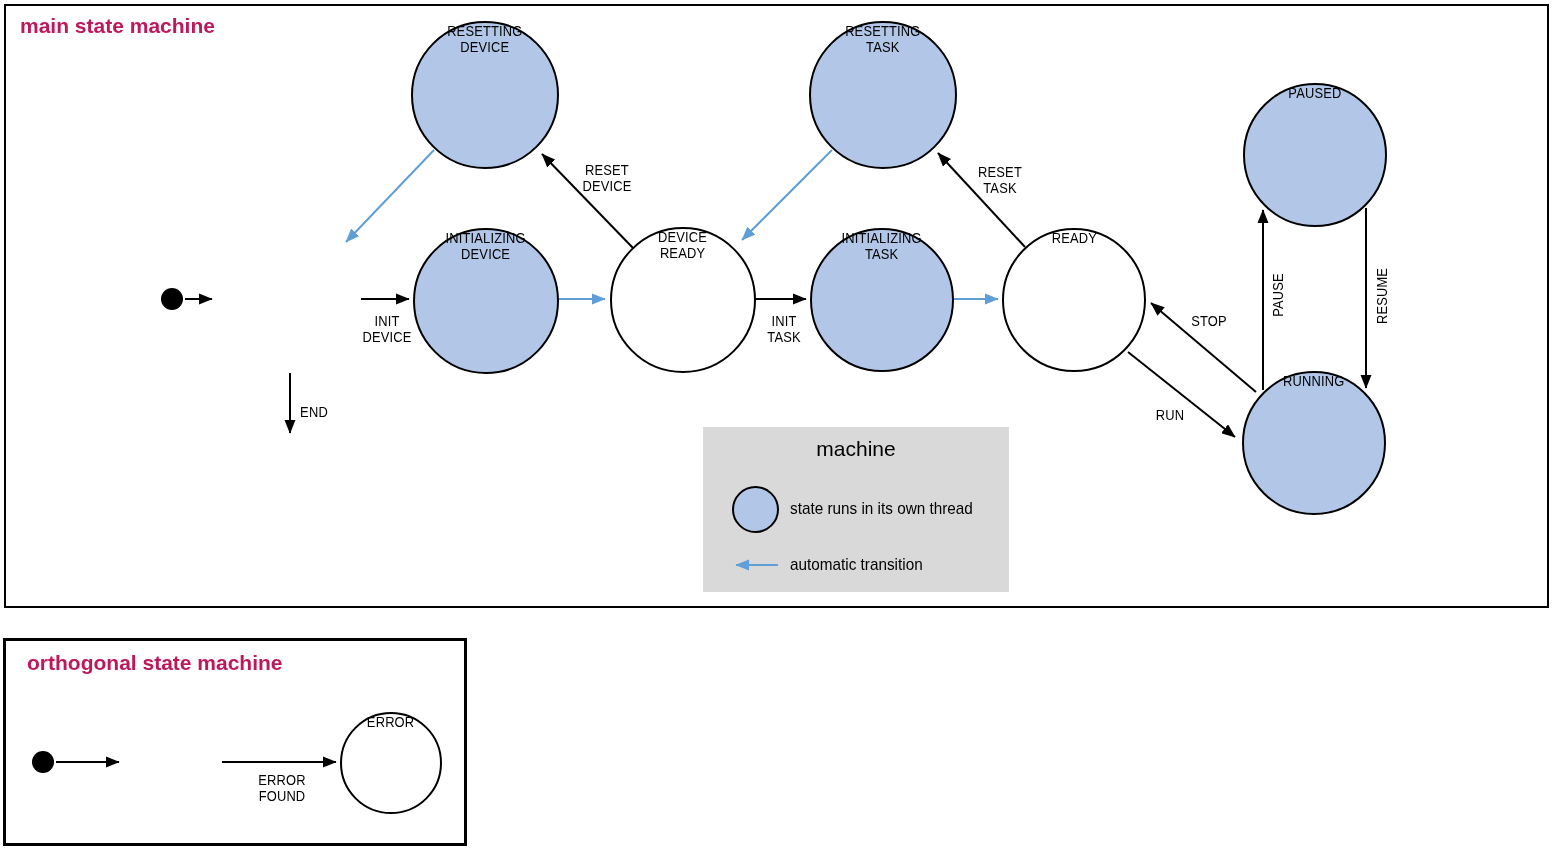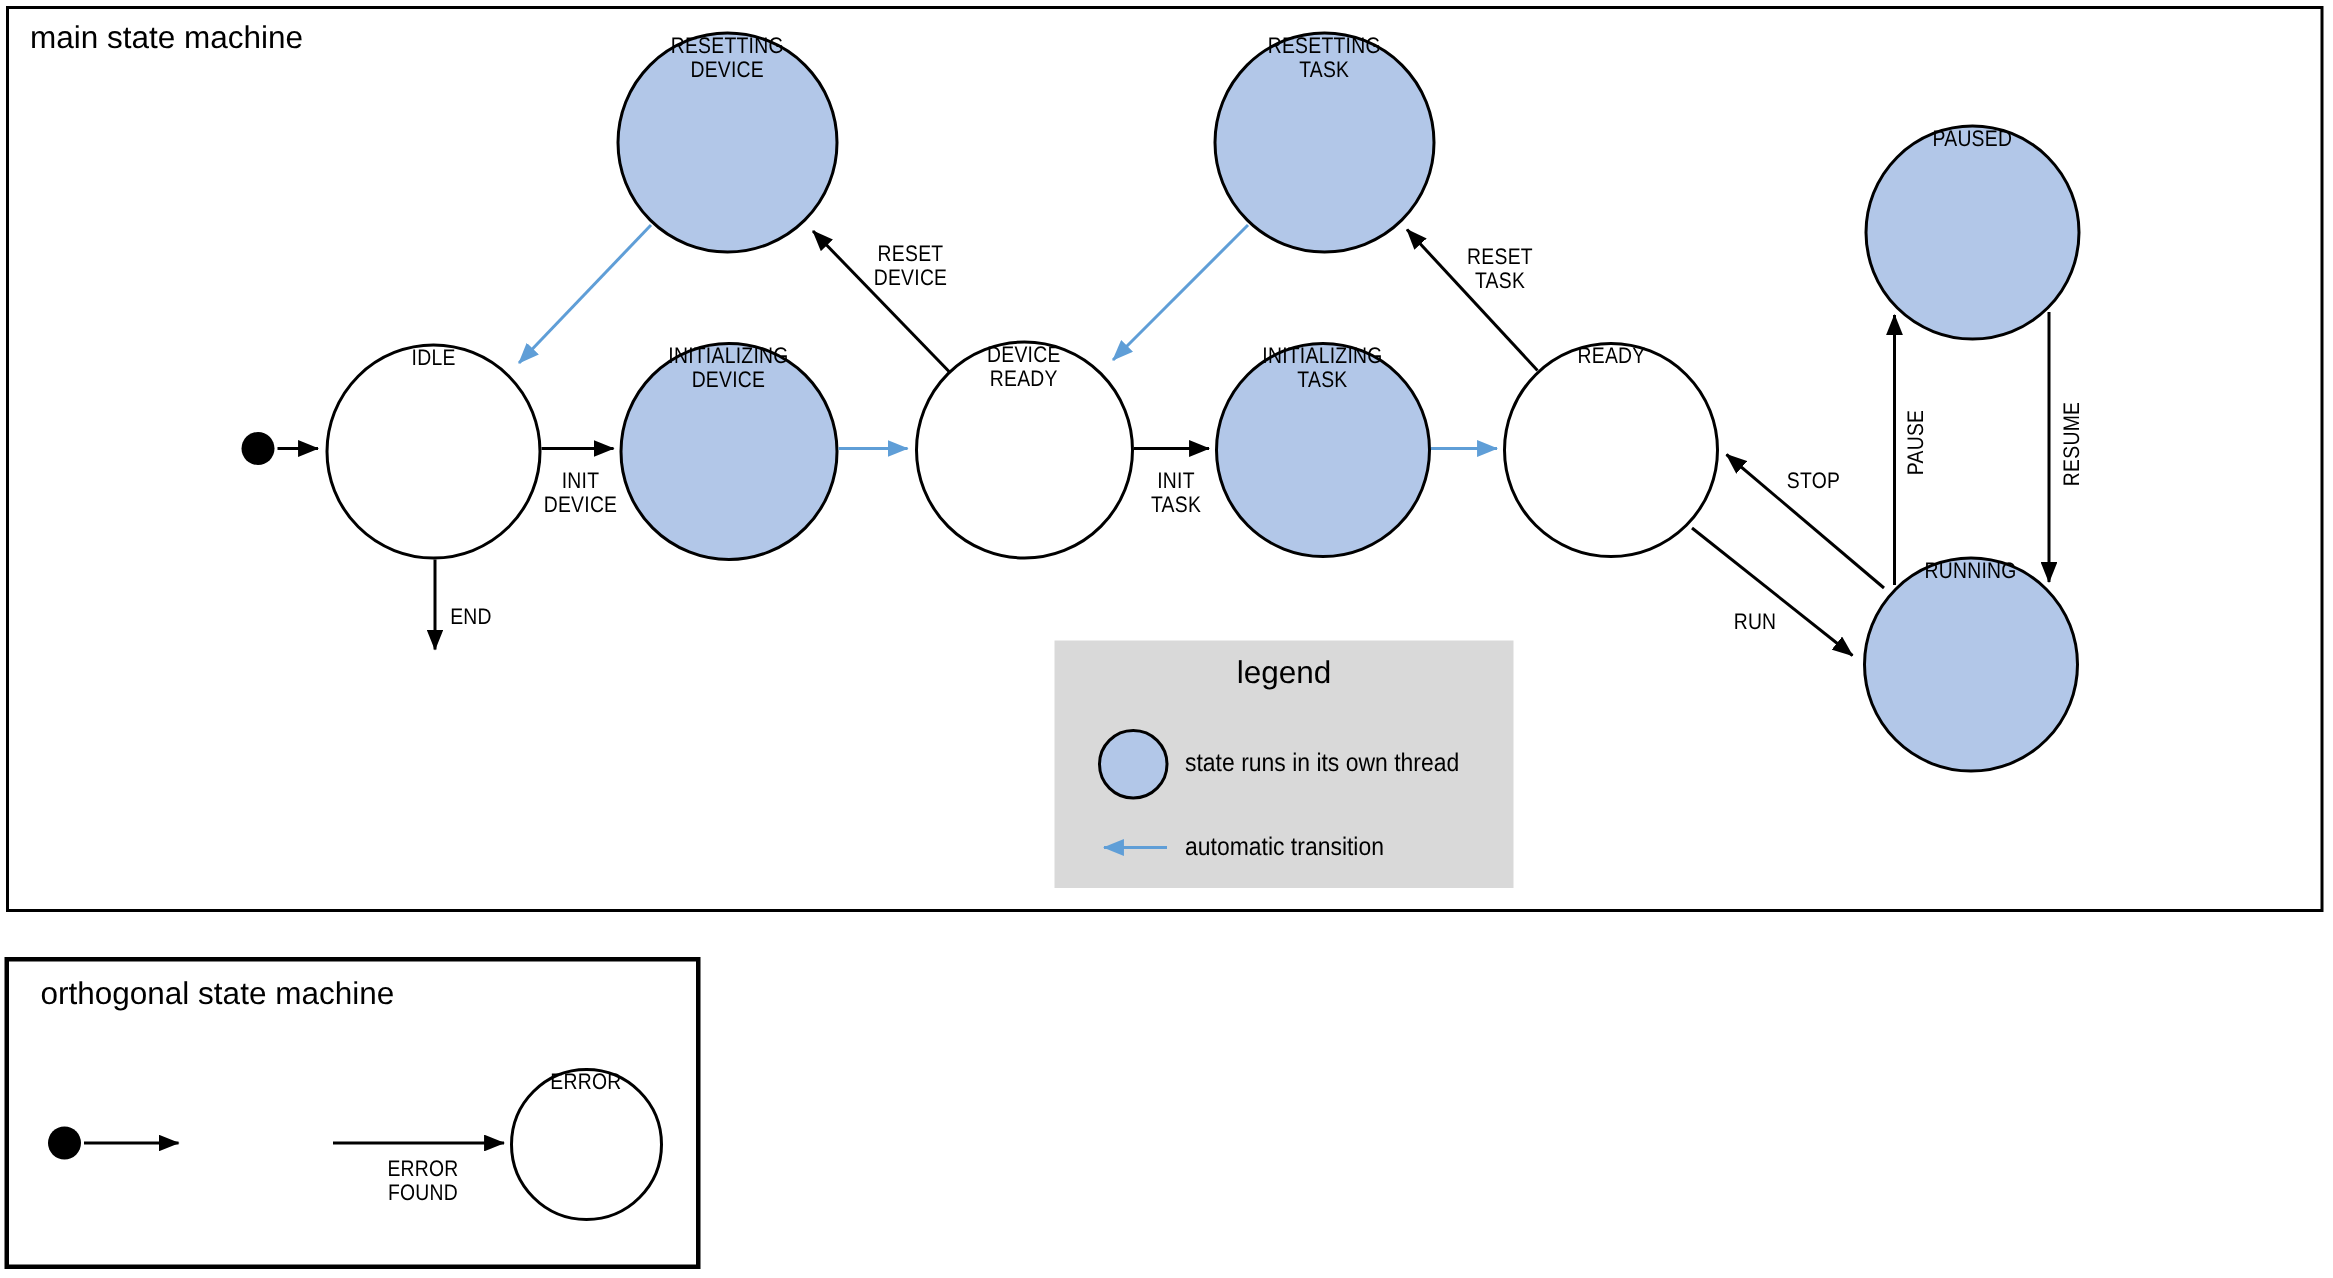--- a/index.html
+++ b/index.html
@@ -3,21 +3,21 @@
 <meta charset="utf-8">
 <style>
   html,body{margin:0;padding:0;background:#fff;}
   .stage{
     position:relative;width:1555px;height:852px;background:#ffffff;
     font-family:"Liberation Sans",sans-serif;color:#000;overflow:hidden;
   }
   .panel{position:absolute;background:#fff;box-sizing:border-box;}
   .panel.main{left:4px;top:4px;width:1545px;height:604px;border:2px solid #000;}
   .panel.ortho{left:3px;top:638px;width:464px;height:208px;border:3px solid #000;}
-  .panel-title{position:absolute;font-size:21px;line-height:24px;color:#000000;white-space:nowrap;}
+  .panel-title{position:absolute;font-size:21px;line-height:24px;color:#be185d;white-space:nowrap;font-weight:bold;}
   .panel.main .panel-title{left:14px;top:8px;}
   .panel.ortho .panel-title{left:21px;top:10px;}
 
   .state{
     position:absolute;border:2px solid #000;border-radius:50%;background:#fff;
     display:flex;justify-content:center;box-sizing:border-box;
   }
   .state.threaded{background:#b2c7e8;}
   .state-label{
     display:block;white-space:pre-line;text-align:center;
@@ -57,32 +57,29 @@
 <div class="stage">
 
   <div class="panel main">
     <div class="panel-title">main state machine</div>
   </div>
   <div class="panel ortho">
     <div class="panel-title">orthogonal state machine</div>
   </div>
 
   <div class="legend-box">
-    <div class="legend-title">legend</div>
+    <div class="legend-title">machine</div>
     <div class="legend-sample-state"></div>
     <div class="legend-text t1">state runs in its own thread</div>
     <div class="legend-text t2">automatic transition</div>
   </div>
 
   <div class="dot" style="left:161px;top:288px;"></div>
   <div class="dot" style="left:32px;top:751px;"></div>
 
-  <div class="state" style="left:217px;top:229px;width:144px;height:144px;">
-    <span class="state-label">IDLE</span>
-  </div>
   <div class="state threaded" style="left:411px;top:21px;width:148px;height:148px;">
     <span class="state-label">RESETTING
 DEVICE</span>
   </div>
   <div class="state threaded" style="left:413px;top:228px;width:146px;height:146px;">
     <span class="state-label">INITIALIZING
 DEVICE</span>
   </div>
   <div class="state" style="left:610px;top:227px;width:146px;height:146px;">
     <span class="state-label">DEVICE

